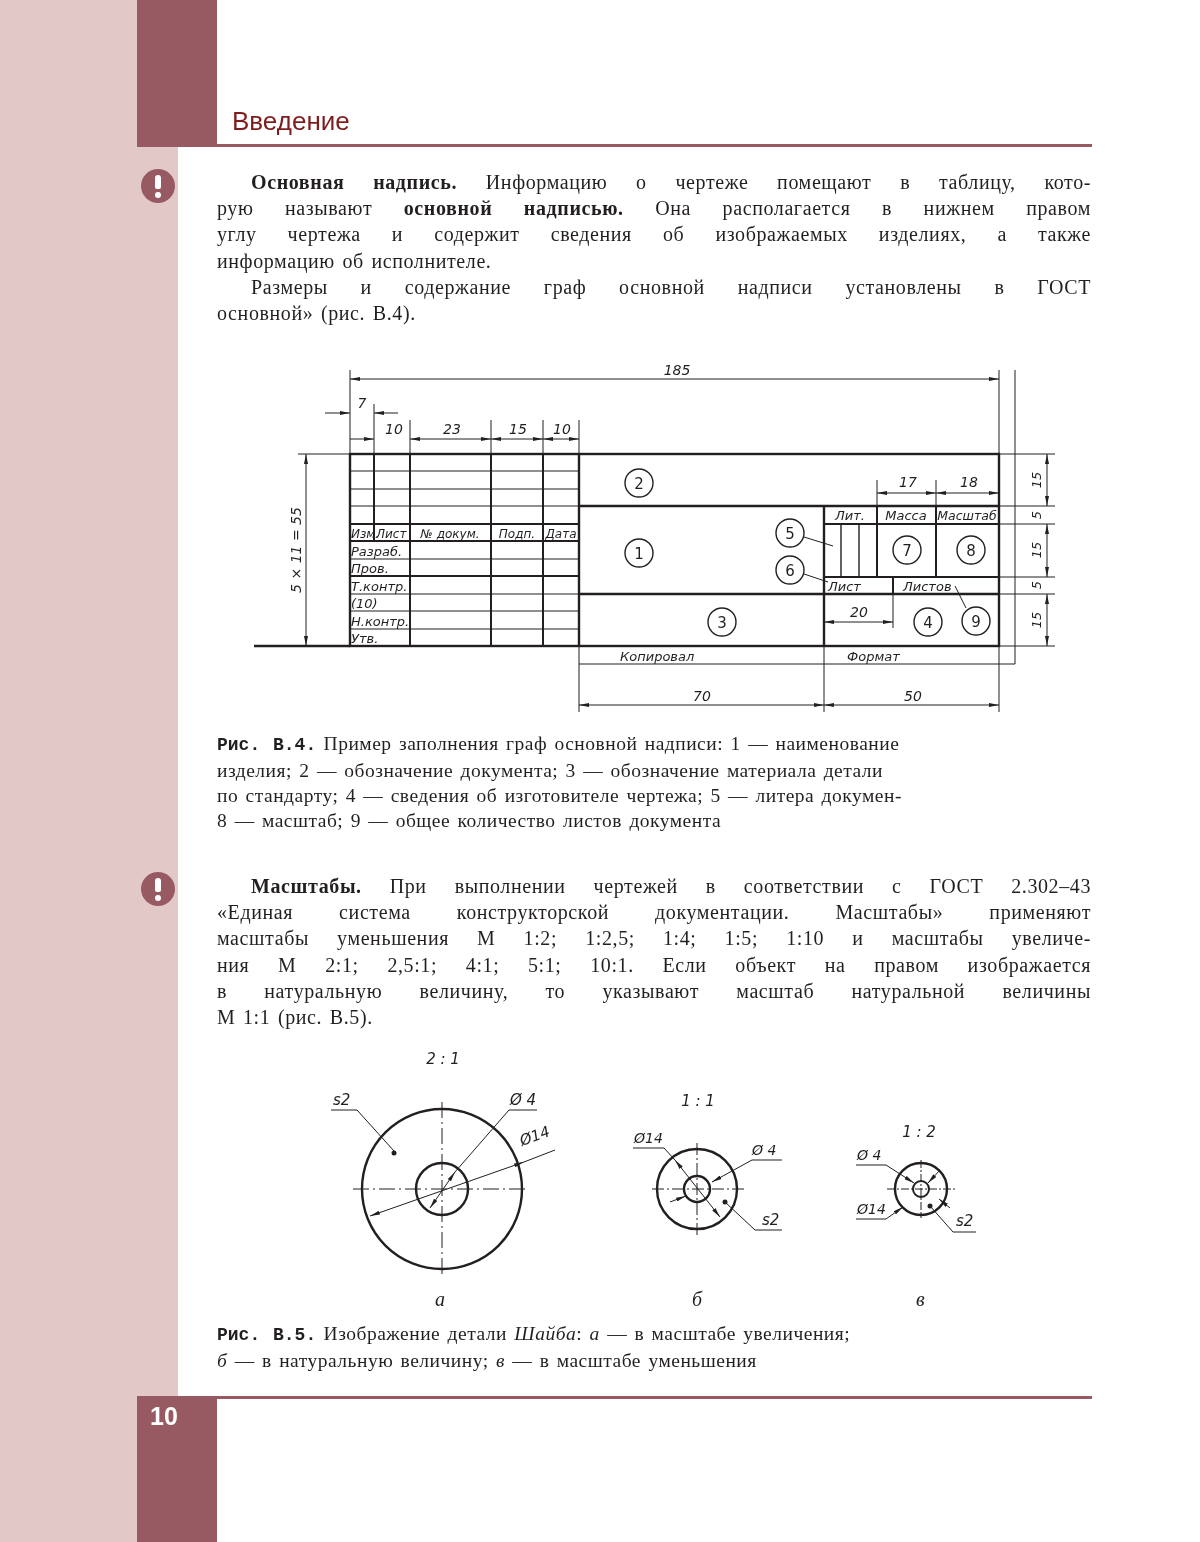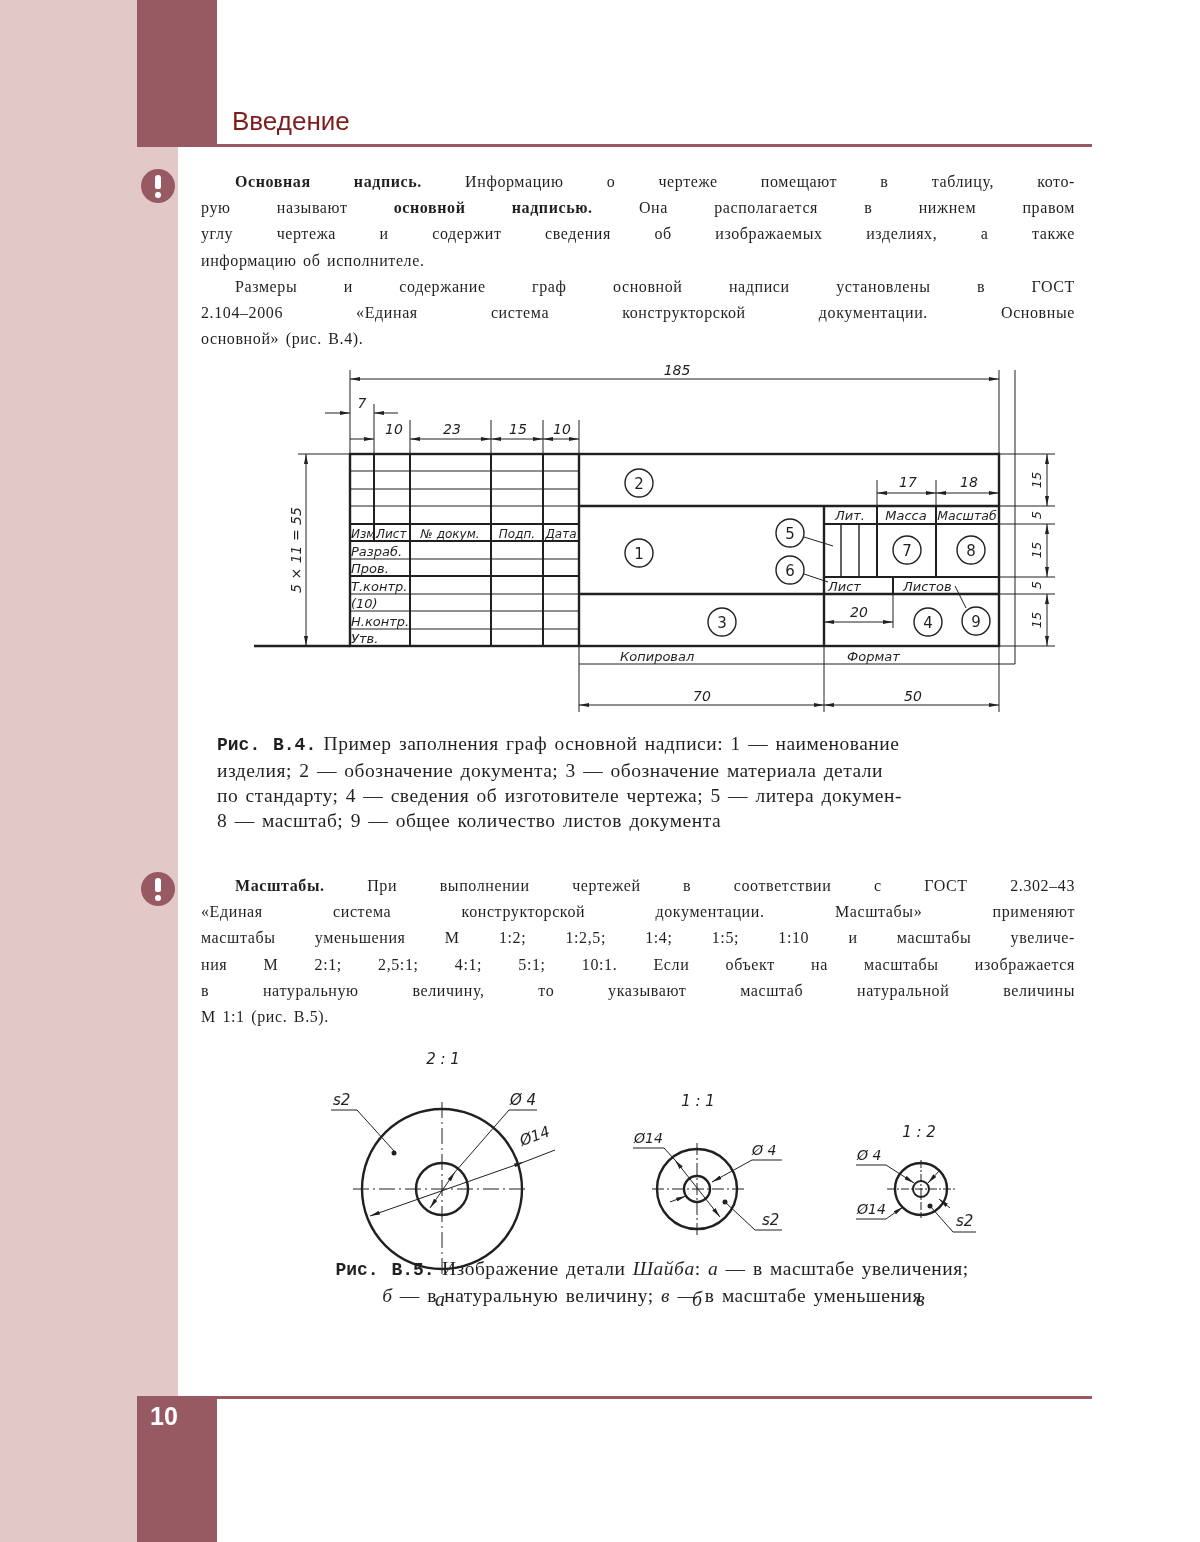--- a/index.html
+++ b/index.html
@@ -13,21 +13,21 @@
                    font-size: 26px; color: #7f1d1d; }
   .content-bg { position: absolute; left: 178px; top: 147px; width: 1022px; height: 1250px; background: #fff; }
   .footer-rule { position: absolute; left: 137px; top: 1396px; width: 955px; height: 3px; background: #985a62; }
   .footer-block { position: absolute; left: 137px; top: 1396px; width: 80px; height: 146px; background: #985a62; }
   .footer-white { position: absolute; left: 217px; top: 1399px; width: 983px; height: 143px; background: #fff; }
   .page-number { position: absolute; left: 150px; top: 1402px; font-family: "Liberation Sans", "DejaVu Sans", sans-serif;
                  font-weight: bold; font-size: 25px; color: #fff; }
   .warn-icon { position: absolute; width: 34px; height: 34px; border-radius: 50%; background: #985a62; }
   .warn-icon::before { content: ""; position: absolute; left: 14px; top: 6px; width: 6px; height: 14px; background: #fff; border-radius: 3px 3px 2px 2px; }
   .warn-icon::after { content: ""; position: absolute; left: 14px; top: 23px; width: 6px; height: 6px; background: #fff; border-radius: 50%; }
-  .para { position: absolute; left: 201px; width: 874px; font-size: 16px; line-height: 26.2px; text-align: justify;
+  .para { position: absolute; left: 217px; width: 874px; font-size: 20px; line-height: 26.2px; text-align: justify;
           letter-spacing: 0.6px; word-spacing: 2px; }
   .para .indent { display: inline-block; width: 34px; }
   .para b { font-weight: bold; }
   .caption { position: absolute; left: 217px; width: 870px; font-size: 19.5px; line-height: 25px; letter-spacing: 0.5px; word-spacing: 2px; }
   .caption .lab { font-family: Liberation Mono, monospace; font-weight: bold; font-size: 18px; letter-spacing: 0; }
   .line { display: block; white-space: nowrap; }
   .jline { display: block; text-align: justify; text-align-last: justify; }
   svg text.cad { font-family: "DejaVu Sans", sans-serif; font-style: italic; fill: #231f20; }
   .fig-letter { position: absolute; font-style: italic; font-size: 20px; }
 </style>
@@ -43,21 +43,20 @@
 
 <div class="warn-icon" style="left:141px; top:169px;"></div>
 <div class="para" style="top:169px;">
   <span class="jline"><span class="indent"></span><b>Основная надпись.</b><span> Информацию о чертеже помещают в таблицу, кото-</span></span>
   <span class="jline"><span>рую называют </span><b>основной надписью.</b><span> Она располагается в нижнем правом</span></span>
   <span class="jline">углу чертежа и содержит сведения об изображаемых изделиях, а также</span>
   <span class="line">информацию об исполнителе.</span>
 </div>
 <div class="para" style="top:274px;">
   <span class="jline"><span class="indent"></span><span>Размеры и содержание граф основной надписи установлены в ГОСТ</span></span>
-  <span class="jline">2.104–2006 «Единая система конструкторской документации. Основные</span>
   <span class="line">основной» (рис. В.4).</span>
 </div>
 
 <svg style="position:absolute; left:0; top:0;" width="1200" height="720" viewBox="0 0 1200 720">
   <defs>
     <marker id="arr" viewBox="0 0 10 4" refX="10" refY="2" markerWidth="10" markerHeight="4" orient="auto-start-reverse" markerUnits="userSpaceOnUse">
       <path d="M0,0 L10,2 L0,4 z" fill="#231f20"></path>
     </marker>
   </defs>
   <g stroke="#231f20" fill="none">
@@ -201,21 +200,21 @@
   <span class="line">изделия; 2 — обозначение документа; 3 — обозначение материала детали</span>
   <span class="line">по стандарту; 4 — сведения об изготовителе чертежа; 5 — литера докумен-</span>
   <span class="line">8 — масштаб; 9 — общее количество листов документа</span>
 </div>
 
 <div class="warn-icon" style="left:141px; top:872px;"></div>
 <div class="para" style="top:873px;">
   <span class="jline"><span class="indent"></span><b>Масштабы.</b><span> При выполнении чертежей в соответствии с ГОСТ 2.302–43</span></span>
   <span class="jline">«Единая система конструкторской документации. Масштабы» применяют</span>
   <span class="jline">масштабы уменьшения М 1:2; 1:2,5; 1:4; 1:5; 1:10 и масштабы увеличе-</span>
-  <span class="jline">ния М 2:1; 2,5:1; 4:1; 5:1; 10:1. Если объект на масштабы изображается</span>
+  <span class="jline">ния М 2:1; 2,5:1; 4:1; 5:1; 10:1. Если объект на правом изображается</span>
   <span class="jline">в натуральную величину, то указывают масштаб натуральной величины</span>
   <span class="line">М 1:1 (рис. В.5).</span>
 </div>
 
 <svg style="position:absolute; left:0; top:1040px;" width="1200" height="280" viewBox="0 1040 1200 280">
   <defs>
     <marker id="arr2" viewBox="0 0 10 4" refX="10" refY="2" markerWidth="10" markerHeight="4" orient="auto-start-reverse" markerUnits="userSpaceOnUse">
       <path d="M0,0 L10,2 L0,4 z" fill="#231f20"></path>
     </marker>
   </defs>
@@ -283,21 +282,21 @@
     <text class="cad" x="857" y="1160" font-size="14">Ø 4</text>
     <text class="cad" x="857" y="1214" font-size="14">Ø14</text>
     <text class="cad" x="956" y="1226" font-size="15">s2</text>
   </g>
 </svg>
 
 <div class="fig-letter" style="left:435px; top:1288px;">а</div>
 <div class="fig-letter" style="left:692px; top:1288px;">б</div>
 <div class="fig-letter" style="left:916px; top:1288px;">в</div>
 
-<div class="caption" style="top:1256px;text-align:center;">
+<div class="caption" style="top:1321px;">
   <span class="line"><span class="lab">Рис. В.5.</span><span> Изображение детали </span><i>Шайба</i><span>: </span><i>а</i><span> — в масштабе увеличения;</span></span>
   <span class="line"><i>б</i><span> — в натуральную величину; </span><i>в</i><span> — в масштабе уменьшения</span></span>
 </div>
 
 <div class="footer-white"></div>
 <div class="footer-block"></div>
 <div class="footer-rule"></div>
 <div class="page-number">10</div>
 
 </body></html>

